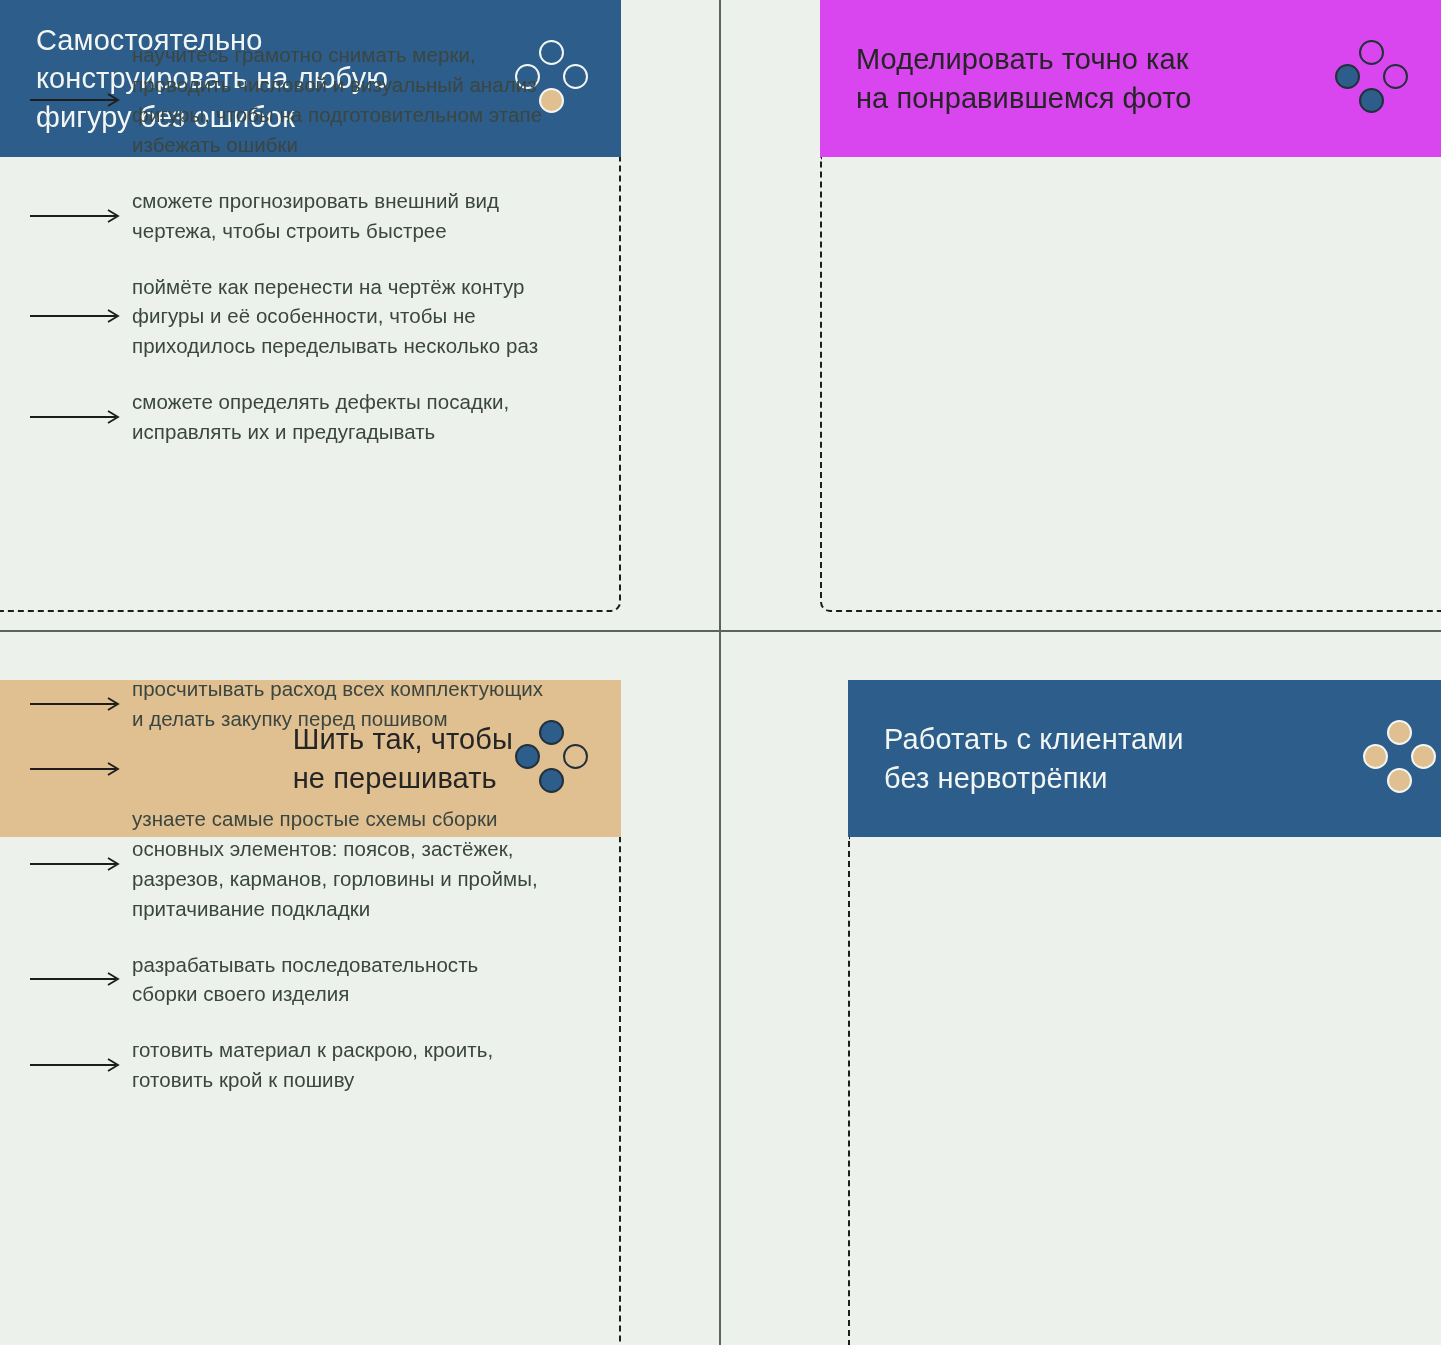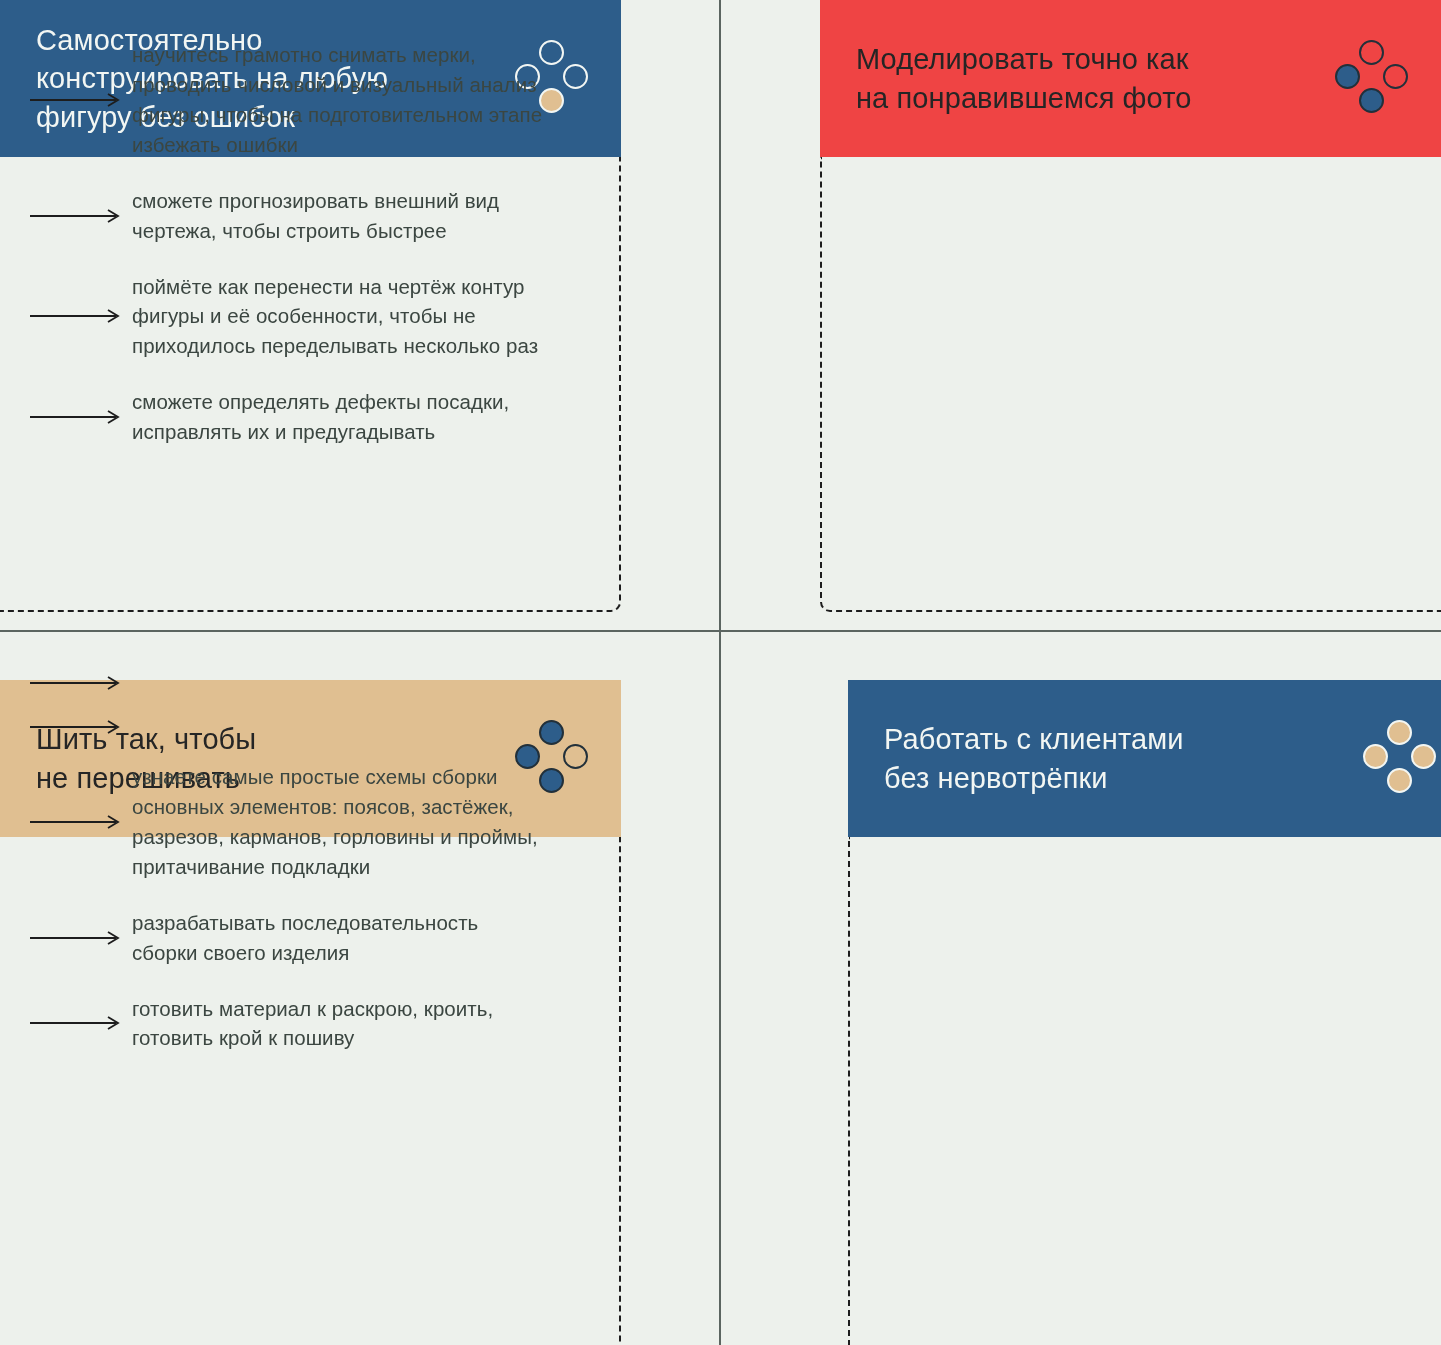--- a/index.html
+++ b/index.html
@@ -44,22 +44,22 @@
 
   
   .card-header {
     position: absolute;
     display: flex;
     align-items: center;
     justify-content: space-between;
     padding: 0 30px 0 36px;
   }
   .q1 .card-header { left: 0;   top: 0;   width: 621px; height: 157px; background: #2d5d8a; }
-  .q2 .card-header { left: 99px; top: 0;  width: 621px; height: 157px; background: #ef4444; }
-  .q3 .card-header { left: 0;   top: 48px; width: 621px; height: 157px; background: #e0bf91; }
+  .q2 .card-header { left: 99px; top: 0;  width: 621px; height: 157px; background: #d946ef; }
+  .q3 .card-header { left: 0;   top: 48px; width: 621px; height: 157px; background: #e0bf91; justify-content: flex-end; }
   .q4 .card-header { left: 99px; top: 48px; width: 621px; height: 157px; background: #2d5d8a; }
 
   .card-title {
     font-size: 29px;
     line-height: 1.33;
     font-weight: 300;
     letter-spacing: 0.1px;
     white-space: pre-line;
   }
   .title-light { color: #f2f6f3; }
@@ -218,20 +218,22 @@
         <span class="c-bottom fill-blue"></span>
       </div>
     </div>
     <ul class="bullet-list">
       <li class="bullet">
         <span class="arrow">
           <svg width="94" height="18" viewBox="0 0 94 18">
               <path d="M0 9 H86 M78 3 L88 9 L78 15" fill="none" stroke="#1d1d1d" stroke-width="1.8"></path>
             </svg>
         </span>
+        <span class="bullet-text">просчитывать расход всех комплектующих
+и делать закупку перед пошивом</span>
       </li>
       <li class="bullet">
         <span class="arrow">
           <svg width="94" height="18" viewBox="0 0 94 18">
               <path d="M0 9 H86 M78 3 L88 9 L78 15" fill="none" stroke="#1d1d1d" stroke-width="1.8"></path>
             </svg>
         </span>
       </li>
       <li class="bullet">
         <span class="arrow">

